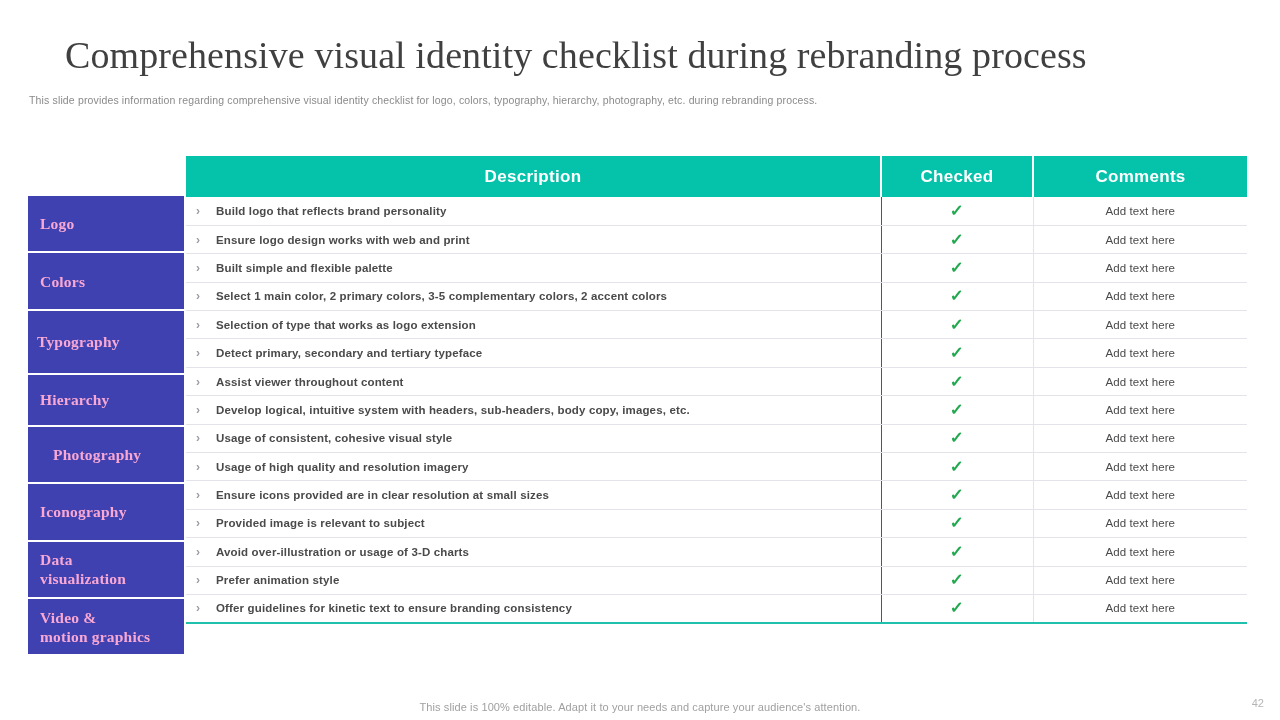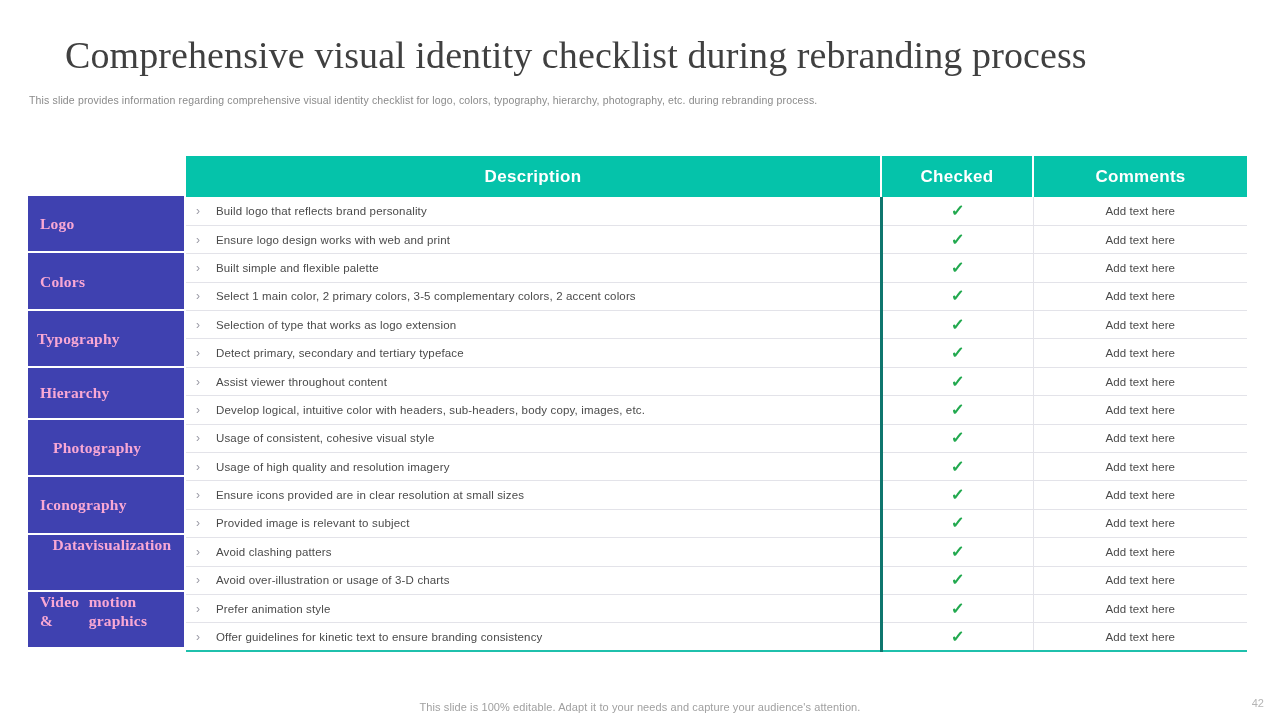--- a/index.html
+++ b/index.html
@@ -67,20 +67,21 @@
     line-height: 19px;
     display: flex;
     align-items: center;
     padding-left: 12px;
     border-bottom: 2px solid #ffffff;
     letter-spacing: 0.2px;
   }
 
   .category-cell.multiline {
     display: flex;
+    flex-direction: column;
     align-items: flex-start;
     justify-content: center;
   }
 
   
   .table-wrap {
     position: absolute;
     left: 186px;
     top: 156px;
     width: 1061px;
@@ -119,23 +120,24 @@
     vertical-align: middle;
     background: #ffffff;
   }
 
   table.checklist tbody tr:last-child td {
     border-bottom: 2px solid #1fc0ac;
   }
 
   td.desc {
     padding-left: 10px;
-    border-right: 3px solid #0f766e;
+    border-right: 1px solid #0f766e;
     white-space: nowrap;
     letter-spacing: 0.15px;
+    font-weight: bold;
   }
 
   td.desc .bullet {
     display: inline-block;
     width: 20px;
     color: #9a9aa5;
     font-size: 12px;
   }
 
   td.check {
@@ -190,21 +192,21 @@
 
   <div class="slide-subtitle">This slide provides information regarding comprehensive visual identity checklist for logo, colors, typography, hierarchy, photography, etc. during rebranding process.</div>
 
   <div class="category-col">
       <div class="category-cell" style="height: 57.4px;">
         <span>Logo</span>
       </div>
       <div class="category-cell" style="height: 57.4px; text-align: right;">
         <span>Colors</span>
       </div>
-      <div class="category-cell" style="height: 57px; padding-left: 9px;">
+      <div class="category-cell" style="height: 64px; padding-left: 9px;">
         <span>Typography</span>
       </div>
       <div class="category-cell" style="height: 52px;">
         <span>Hierarchy</span>
       </div>
       <div class="category-cell" style="height: 57.4px; padding-left: 25px;">
         <span>Photography</span>
       </div>
       <div class="category-cell" style="height: 57.4px;">
         <span>Iconography</span>
@@ -263,46 +265,41 @@
             <td class="desc"><span class="bullet">›</span><span>Detect primary, secondary and tertiary typeface</span></td>
             <td class="check"><span class="tick">✓</span></td>
             <td class="comment">Add text here</td>
           </tr>
           <tr>
             <td class="desc"><span class="bullet">›</span><span>Assist viewer throughout content</span></td>
             <td class="check"><span class="tick">✓</span></td>
             <td class="comment">Add text here</td>
           </tr>
           <tr>
-            <td class="desc"><span class="bullet">›</span><span>Develop logical, intuitive color with headers, sub-headers, body copy, images, etc.</span></td>
+            <td class="desc"><span class="bullet">›</span><span>Develop logical, intuitive system with headers, sub-headers, body copy, images, etc.</span></td>
             <td class="check"><span class="tick">✓</span></td>
             <td class="comment">Add text here</td>
           </tr>
           <tr>
             <td class="desc"><span class="bullet">›</span><span>Usage of consistent, cohesive visual style</span></td>
             <td class="check"><span class="tick">✓</span></td>
             <td class="comment">Add text here</td>
           </tr>
           <tr>
             <td class="desc"><span class="bullet">›</span><span>Usage of high quality and resolution imagery</span></td>
             <td class="check"><span class="tick">✓</span></td>
             <td class="comment">Add text here</td>
           </tr>
           <tr>
             <td class="desc"><span class="bullet">›</span><span>Ensure icons provided  are in clear resolution at small sizes</span></td>
             <td class="check"><span class="tick">✓</span></td>
             <td class="comment">Add text here</td>
           </tr>
           <tr>
             <td class="desc"><span class="bullet">›</span><span>Provided  image is relevant  to subject</span></td>
-            <td class="check"><span class="tick">✓</span></td>
-            <td class="comment">Add text here</td>
-          </tr>
-          <tr>
-            <td class="desc"><span class="bullet">›</span><span>Avoid clashing patters</span></td>
             <td class="check"><span class="tick">✓</span></td>
             <td class="comment">Add text here</td>
           </tr>
           <tr>
             <td class="desc"><span class="bullet">›</span><span>Avoid over-illustration  or usage of 3-D charts</span></td>
             <td class="check"><span class="tick">✓</span></td>
             <td class="comment">Add text here</td>
           </tr>
           <tr>
             <td class="desc"><span class="bullet">›</span><span>Prefer animation style</span></td>

